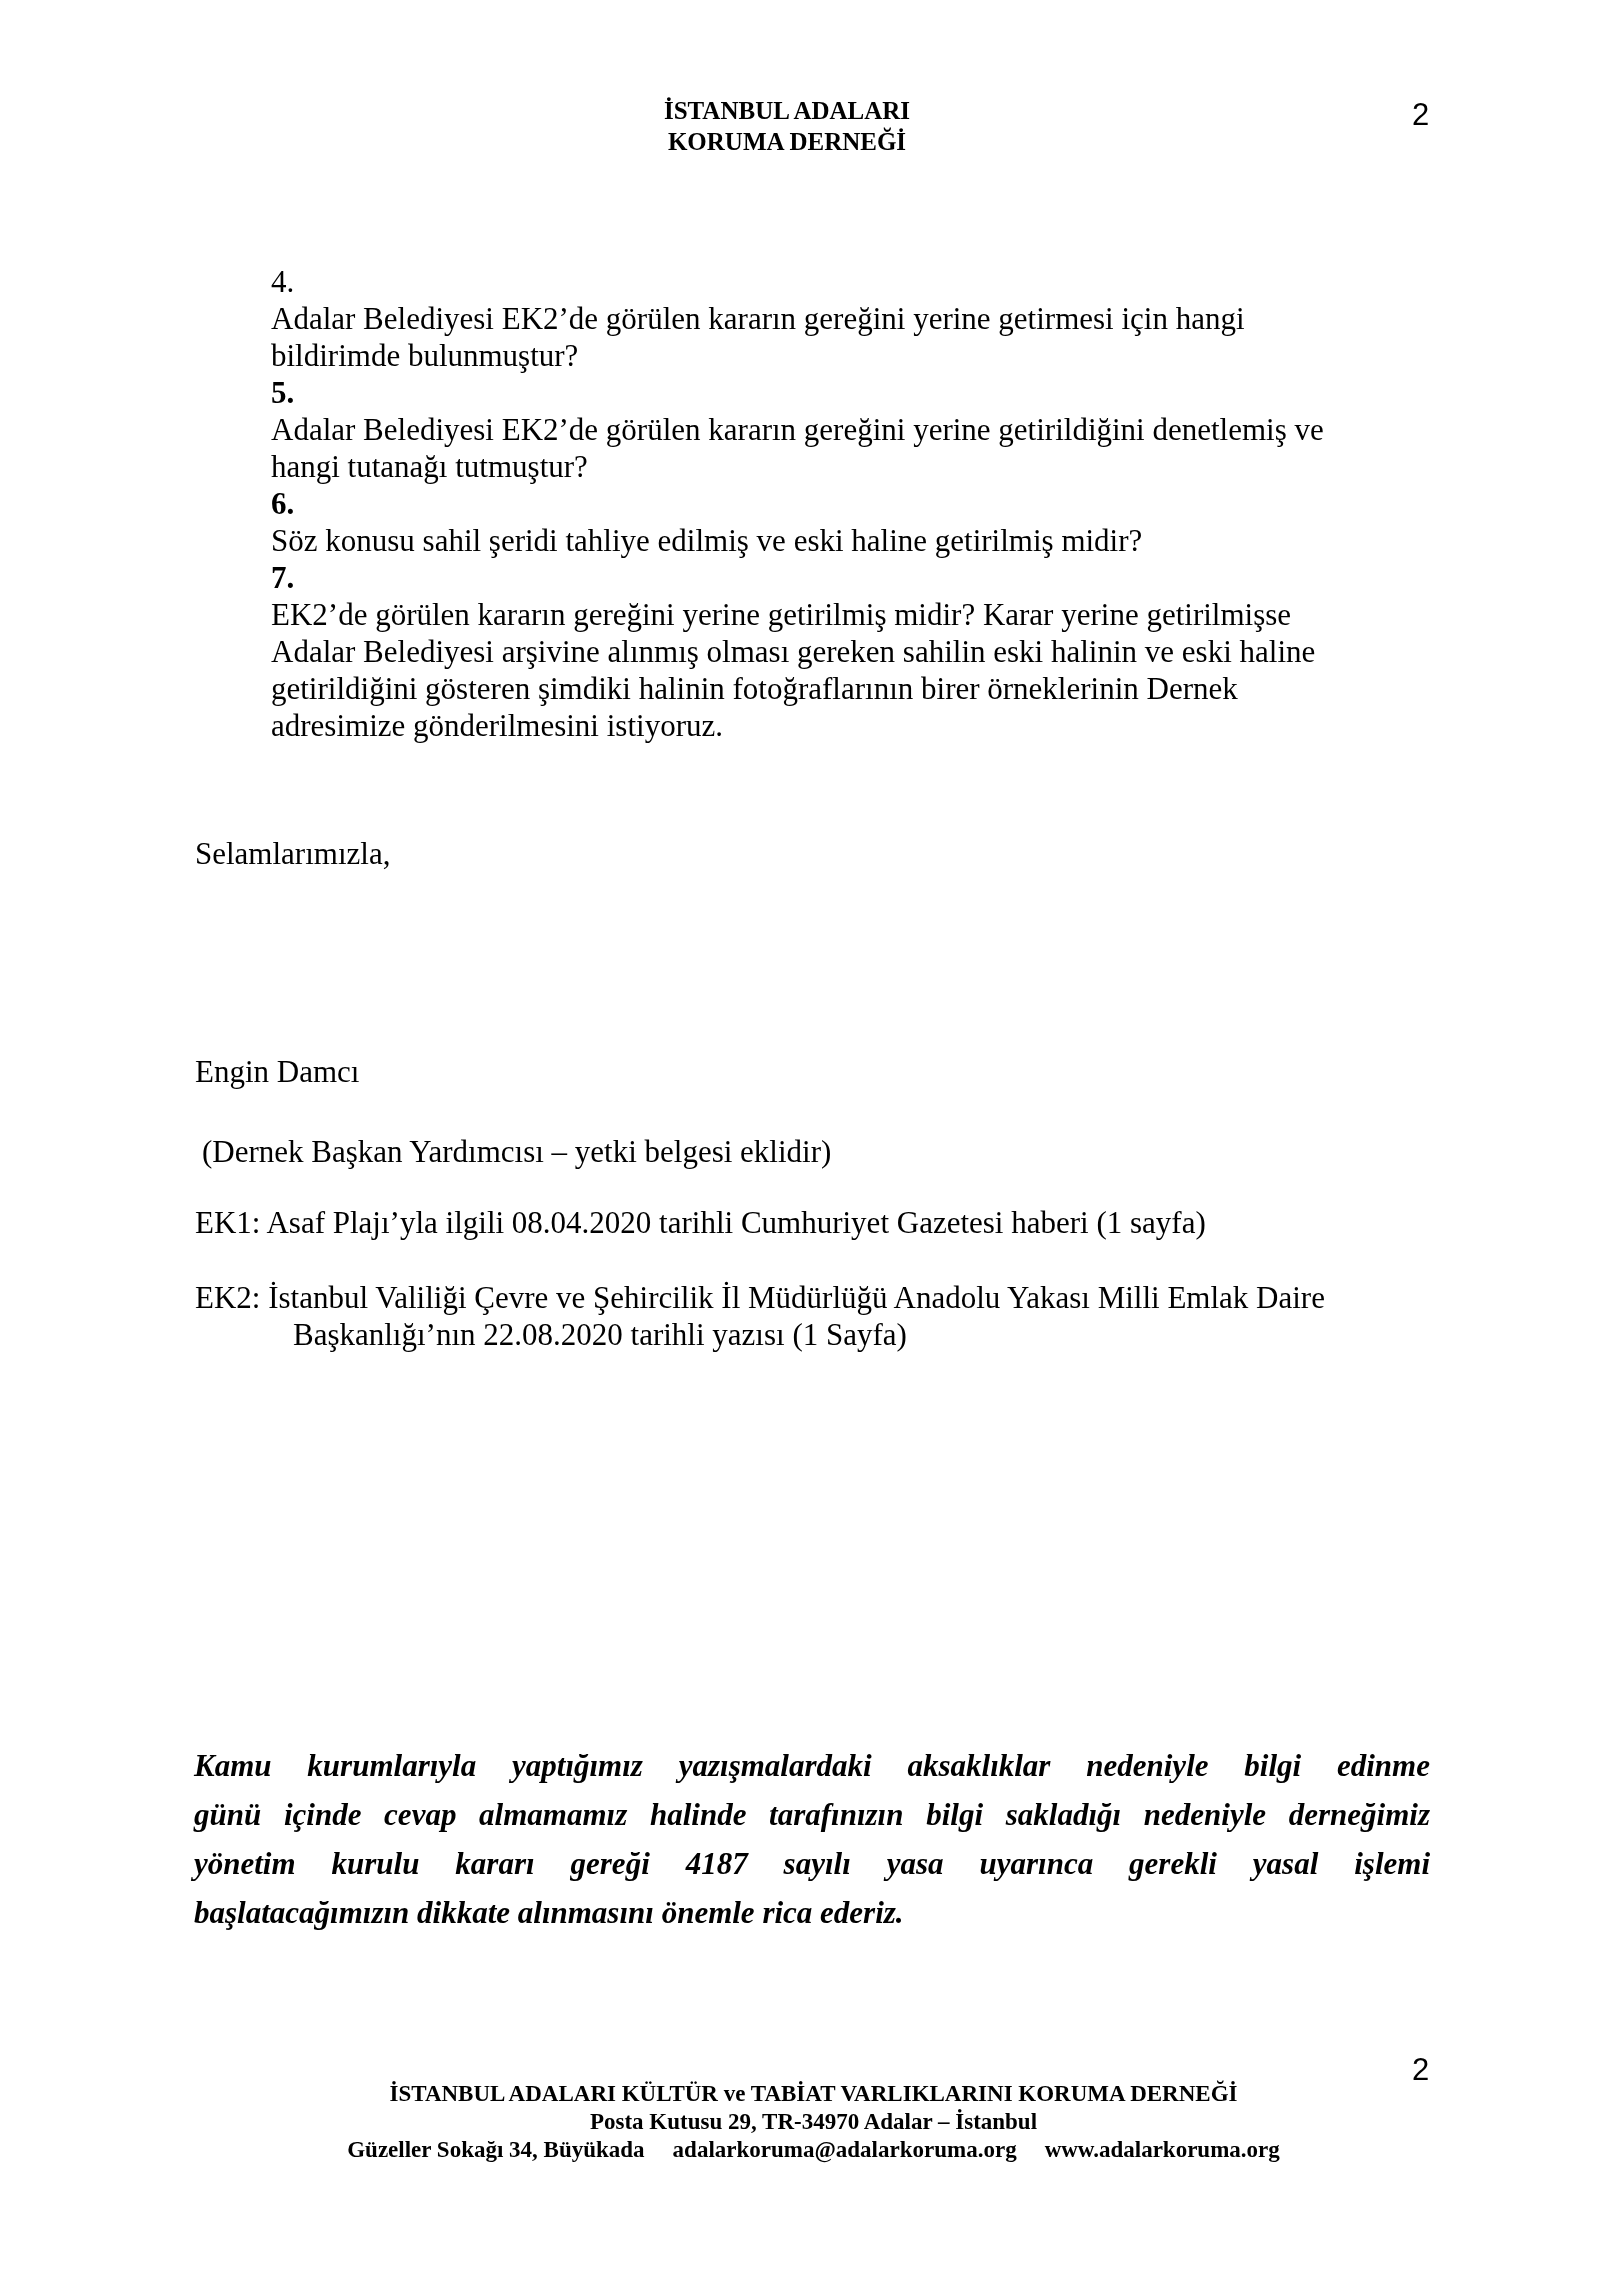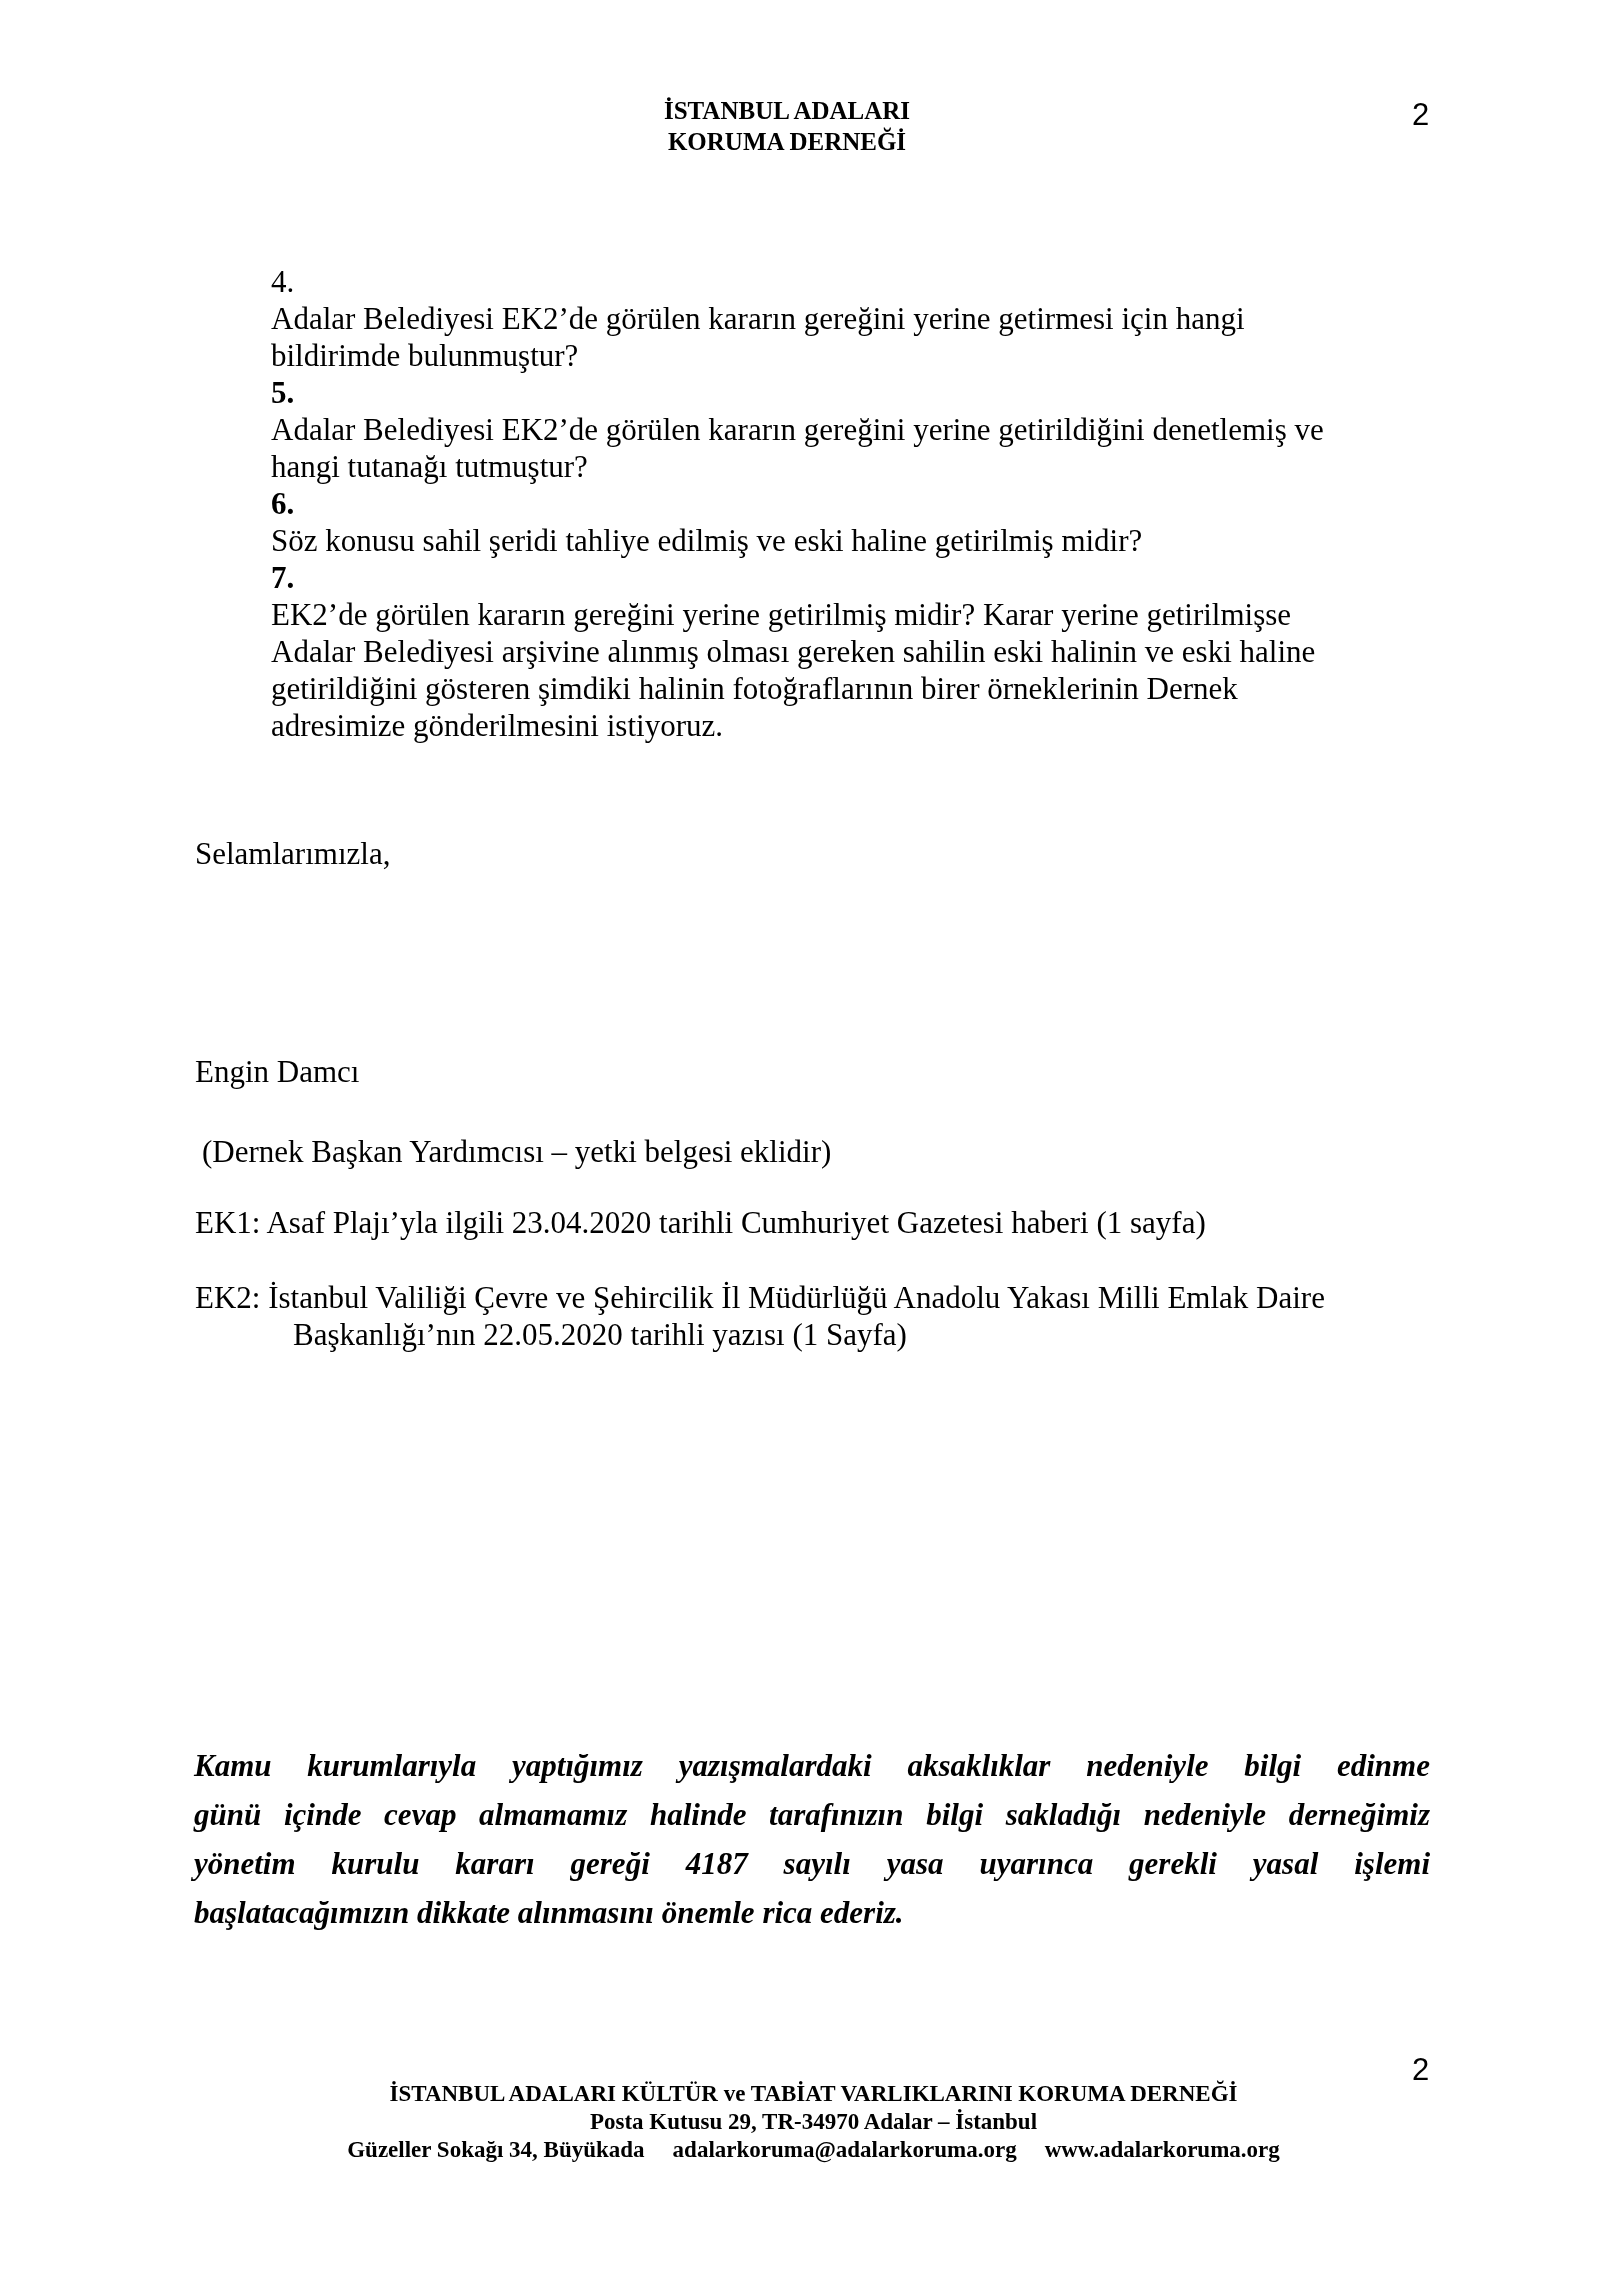--- a/index.html
+++ b/index.html
@@ -139,25 +139,25 @@
     <span class="line">getirildiğini gösteren şimdiki halinin fotoğraflarının birer örneklerinin Dernek</span>
     <span class="line">adresimize gönderilmesini istiyoruz.</span>
   </div>
 </div>
 
 <div class="text-line" style="left:195px; top:826px;margin-top:9px;">Selamlarımızla,</div>
 <div class="text-line" style="left:195px; top:1053px;">Engin Damcı</div>
 <div class="text-line" style="left:202px; top:1089px;margin-top:44px;">(Dernek Başkan Yardımcısı – yetki belgesi eklidir)</div>
 
 <div class="attach" style="top:1204px;">
-  <span>EK1: Asaf Plajı’yla ilgili 23.04.2020 tarihli Cumhuriyet Gazetesi haberi (1 sayfa)</span>
+  <span>EK1: Asaf Plajı’yla ilgili 08.04.2020 tarihli Cumhuriyet Gazetesi haberi (1 sayfa)</span>
 </div>
 <div class="attach" style="top:1279px;">
   <span style="display:block;">EK2: İstanbul Valiliği Çevre ve Şehircilik İl Müdürlüğü Anadolu Yakası Milli Emlak Daire</span>
-  <span class="cont">Başkanlığı’nın 22.05.2020 tarihli yazısı (1 Sayfa)</span>
+  <span class="cont">Başkanlığı’nın 22.08.2020 tarihli yazısı (1 Sayfa)</span>
 </div>
 
 <div class="warning">
   <span class="wl" style="white-space: normal;">Kamu kurumlarıyla yaptığımız yazışmalardaki aksaklıklar nedeniyle bilgi edinme</span>
   <span class="wl" style="white-space: normal;">günü içinde cevap almamamız halinde tarafınızın bilgi sakladığı nedeniyle derneğimiz</span>
   <span class="wl" style="white-space: normal;">yönetim kurulu kararı gereği 4187 sayılı yasa uyarınca gerekli yasal işlemi</span>
   <span class="wl last">başlatacağımızın dikkate alınmasını önemle rica ederiz.</span>
 </div>
 
 <div class="page-num" style="top:2054px;">2</div>

